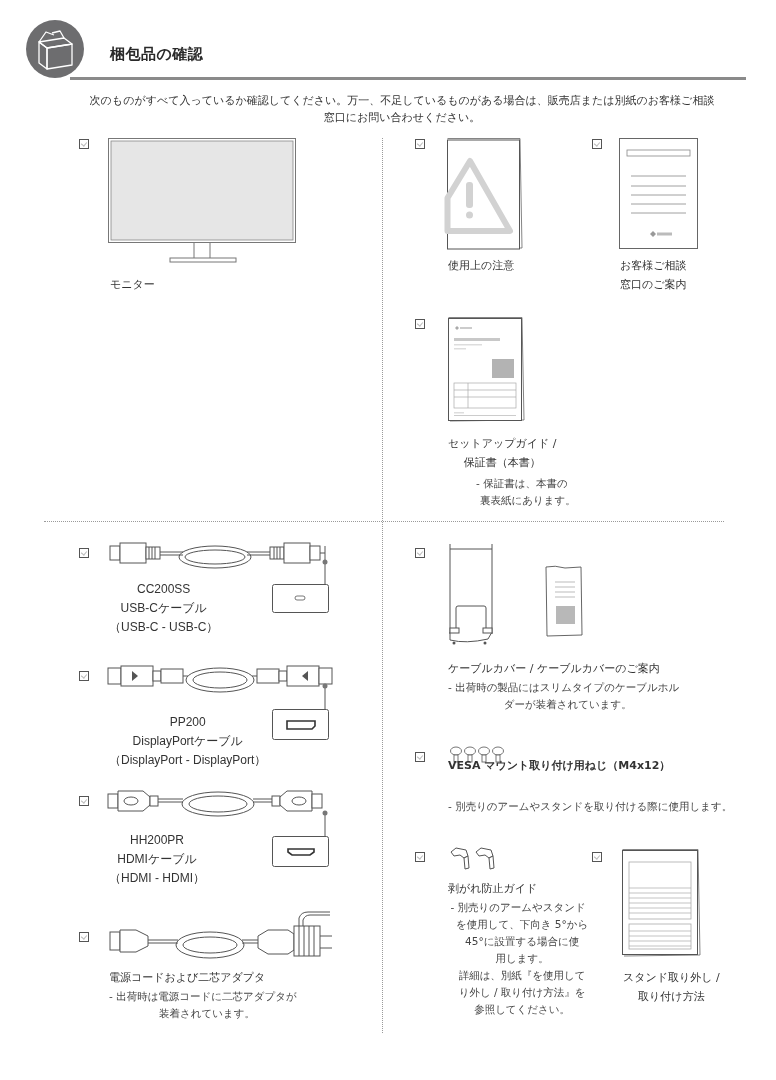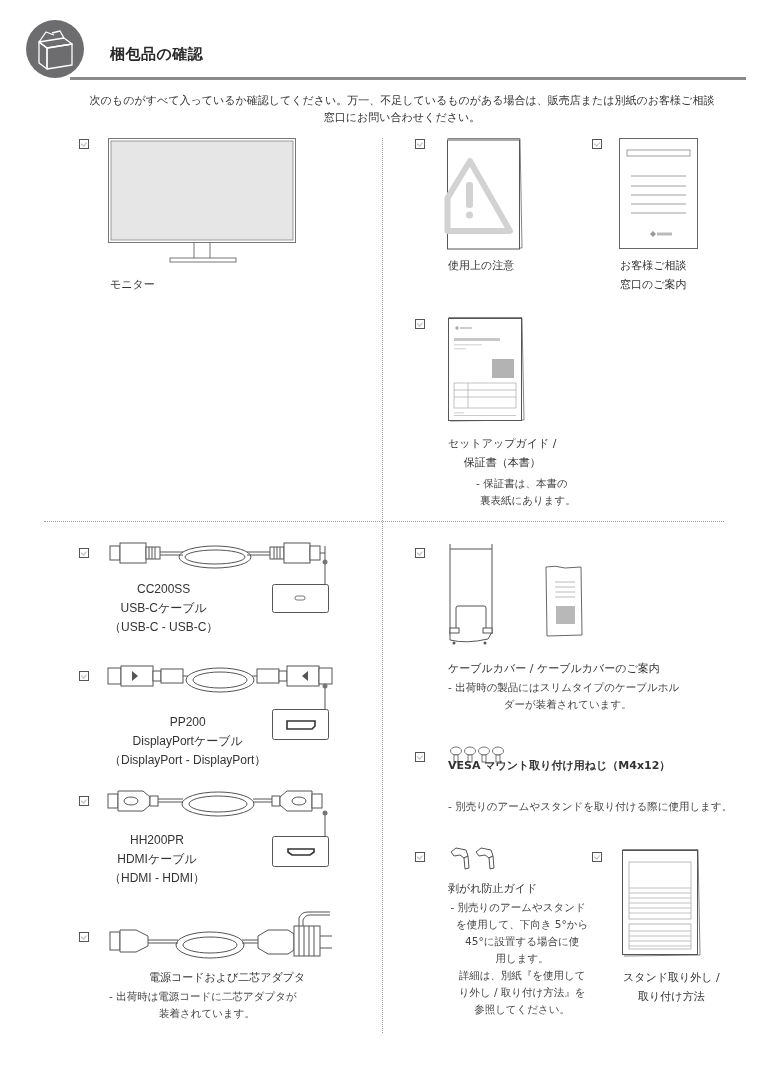--- a/index.html
+++ b/index.html
@@ -233,21 +233,21 @@
     <line x1="191" y1="18" x2="191" y2="48"></line>
       <line x1="196" y1="18" x2="196" y2="48"></line>
     <line x1="201" y1="18" x2="201" y2="48"></line>
       <line x1="206" y1="18" x2="206" y2="48"></line>
     <line x1="212" y1="28" x2="224" y2="28"></line>
       <line x1="212" y1="40" x2="224" y2="40"></line>
     <path d="M191 18 L191 10 Q193 4 200 4 L222 4"></path>
     <path d="M195 18 L195 12 Q197 7 202 7 L222 7"></path>
   </g>
 </svg>
-<div class="abs label" style="left:109px;top:968px;margin-left:40px;">電源コードおよび二芯アダプタ</div>
+<div class="abs label" style="left:109px;top:968px;">電源コードおよび二芯アダプタ</div>
 <div class="abs note" style="left:109px;top:988px;">
   <div>- 出荷時は電源コードに二芯アダプタが</div>
   <div style="padding-left:8px;">装着されています。</div>
 </div>
 
 <div class="abs cb" style="left:415px;top:548px;"></div>
 <svg style="left:446px;top:544px;" width="50" height="104">
   <g fill="#fff" stroke="#555" stroke-width="1">
     <line x1="4" y1="0" x2="4" y2="90"></line>
     <line x1="46" y1="0" x2="46" y2="90"></line>

